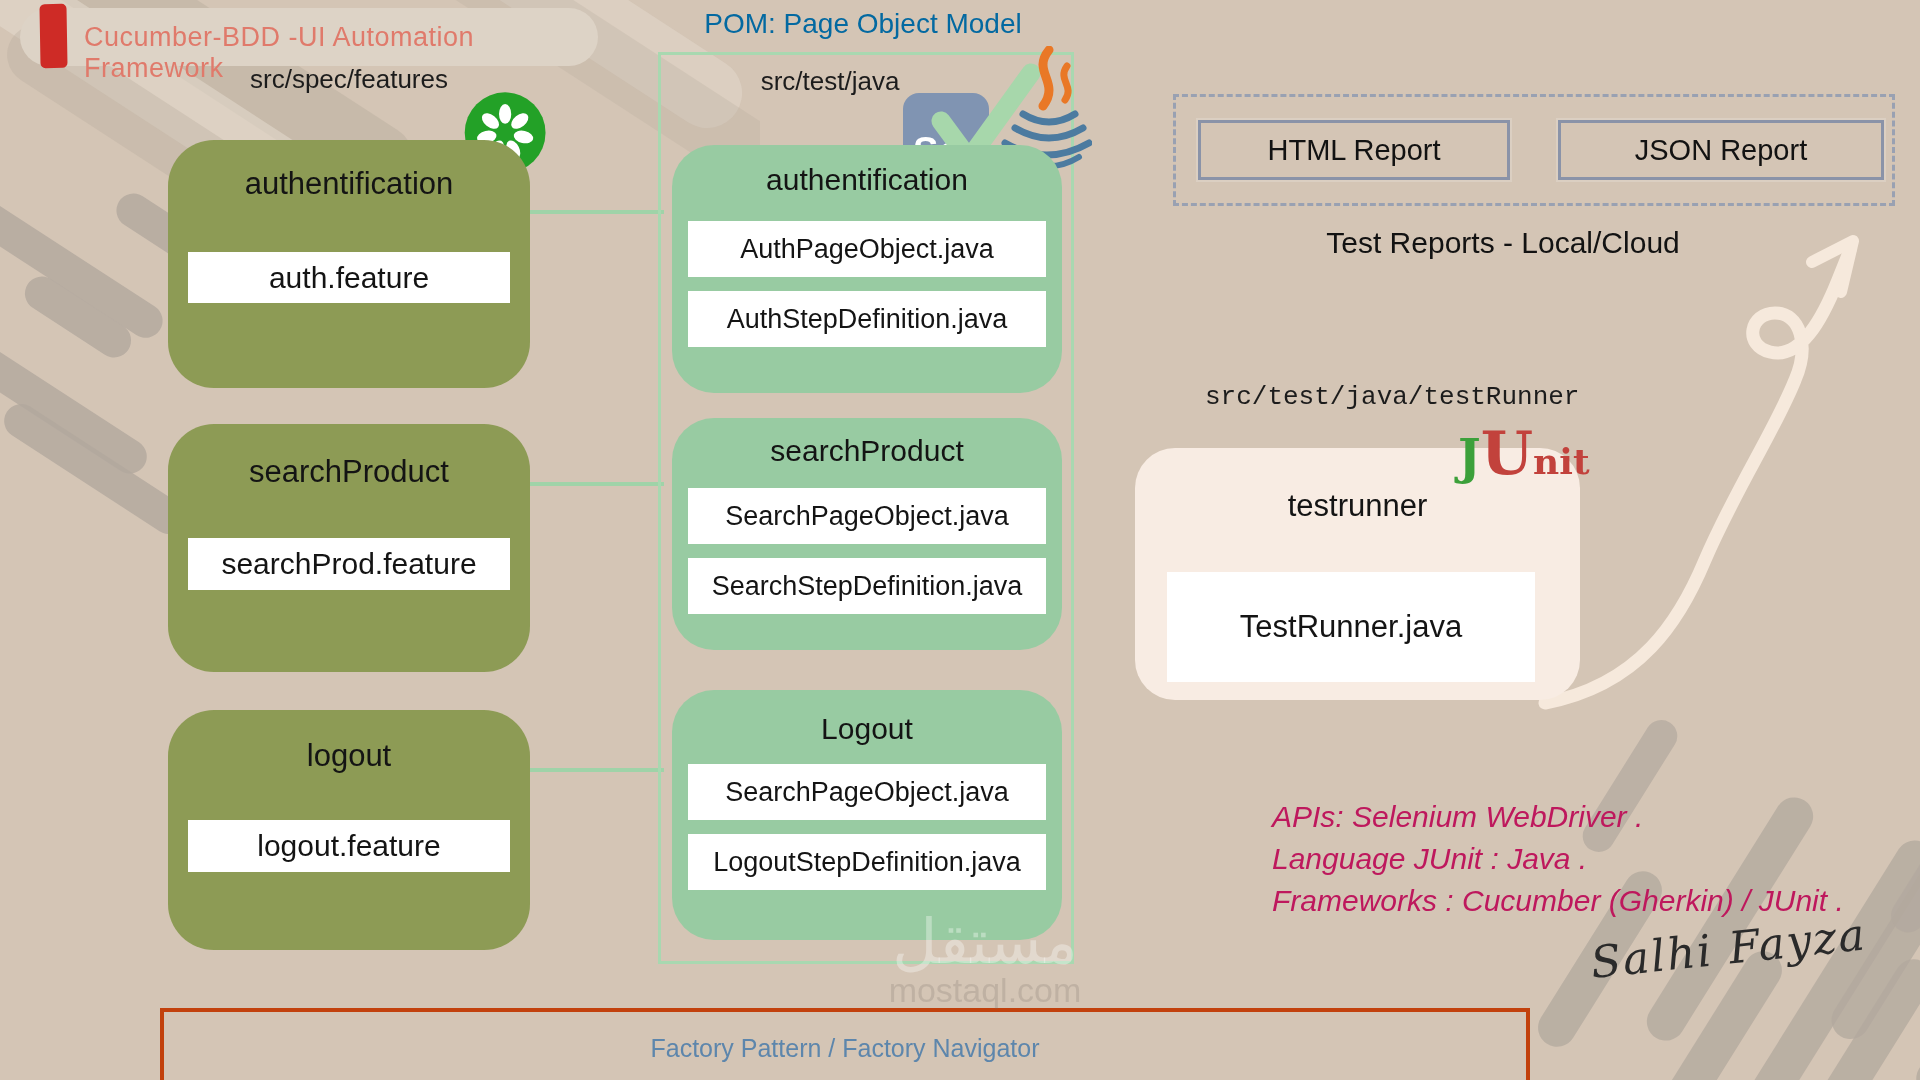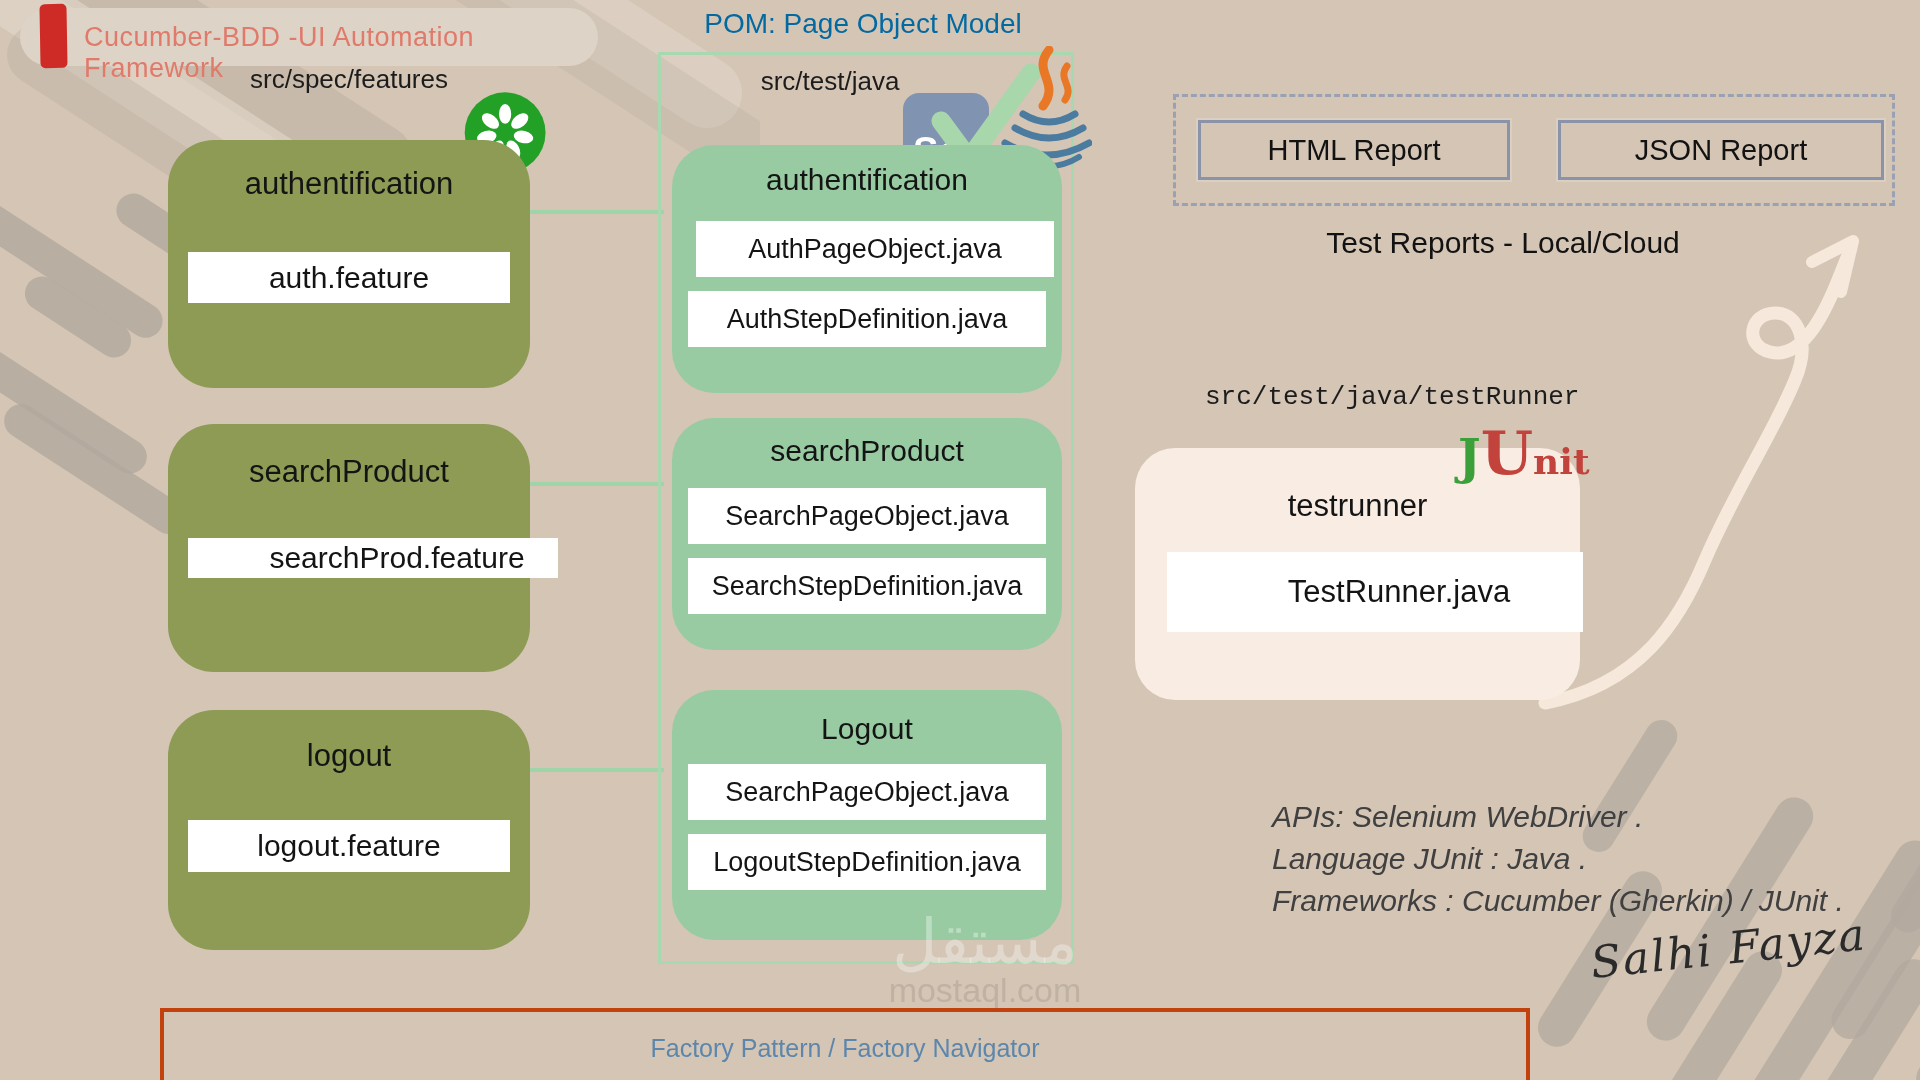--- a/index.html
+++ b/index.html
@@ -30,27 +30,27 @@
   .box-green .file-row{left:16px;width:358px;height:56px;font-size:27px;}
   .connector{position:absolute;height:4px;background:#9fd3a8;left:528px;width:136px;}
   
   .dash-box{left:1173px;top:94px;width:722px;height:112px;border:3px dashed #99a1b2;box-sizing:border-box;}
   .report-box{position:absolute;top:120px;height:60px;border:3px solid #8a93a8;box-sizing:border-box;
     display:flex;align-items:center;justify-content:center;font-size:29px;color:#121212;box-shadow:0 0 0 2px rgba(255,255,255,.18);}
   .reports-caption{left:1250px;top:226px;width:506px;text-align:center;font-size:30px;color:#121212;}
   
   .runner-box{left:1135px;top:448px;width:445px;height:252px;background:#f8ece3;border-radius:40px;}
   .runner-title{left:1135px;top:488px;width:445px;text-align:center;font-size:31px;color:#141414;}
-  .runner-file{left:1167px;top:552px;width:368px;height:80px;background:#fff;display:flex;align-items:center;justify-content:center;font-size:31px;color:#141414;padding-left:48px;}
+  .runner-file{left:1167px;top:572px;width:368px;height:110px;background:#fff;display:flex;align-items:center;justify-content:center;font-size:31px;color:#141414;}
   .junit{left:1458px;top:418px;font-family:"DejaVu Serif",serif;font-weight:bold;white-space:nowrap;}
   .junit .j{font-size:48px;color:#3ca03a;}
   .junit .u{font-size:60px;color:#c2423c;}
   .junit .nit{font-size:36px;color:#c2423c;}
   
-  .notes{left:1272px;top:796px;font-style:italic;font-size:30px;color:#404040;line-height:42px;white-space:nowrap;}
+  .notes{left:1272px;top:796px;font-style:italic;font-size:30px;color:#be185d;line-height:42px;white-space:nowrap;}
   .signature{left:1590px;top:922px;width:290px;font-family:"DejaVu Serif",serif;font-style:italic;font-size:44px;color:#2a2a2a;transform:rotate(-6deg);letter-spacing:2px;white-space:nowrap;}
   
   .factory-bar{left:160px;top:982px;width:1370px;height:80px;border:4px solid #c2410c;box-sizing:border-box;
     display:flex;align-items:center;justify-content:center;font-size:25px;color:#5d86ac;margin-top:26px;}
   
   .watermark{left:810px;top:912px;width:350px;text-align:center;pointer-events:none;}
   .wm-ar{font-size:62px;color:rgba(255,255,255,.34);line-height:60px;}
   .wm-en{font-size:34px;color:rgba(120,110,100,.22);line-height:36px;}
   .clip-tl{left:0;top:0;width:760px;height:300px;overflow:hidden;}
 </style>
@@ -114,21 +114,21 @@
   <div class="connector" style="top:482px;"></div>
   <div class="connector" style="top:768px;"></div>
 
   <div class="box-olive" style="top:140px;height:248px;">
     <div class="box-title" style="top:26px;">authentification</div>
     <div class="file-row" style="left:20px;top:112px;width:322px;height:51px;">auth.feature</div>
   </div>
 
   <div class="box-olive" style="top:424px;height:248px;">
     <div class="box-title" style="top:30px;">searchProduct</div>
-    <div class="file-row" style="left:20px;top:114px;width:322px;height:40px;padding-left:48px;">searchProd.feature</div>
+    <div class="file-row" style="left:20px;top:114px;width:322px;height:52px;">searchProd.feature</div>
   </div>
 
   <div class="box-olive" style="top:710px;height:240px;">
     <div class="box-title" style="top:28px;">logout</div>
     <div class="file-row" style="left:20px;top:110px;width:322px;height:52px;">logout.feature</div>
   </div>
 
   <div class="abs pom-heading">POM: Page Object Model</div>
   <div class="abs pom-container"></div>
   <div class="abs path-label" style="left:700px;top:66px;width:260px;text-align:center;">src/test/java</div>
@@ -144,21 +144,21 @@
     <path d="M52 4 C34 26 64 36 46 60" fill="none" stroke="#e97826" stroke-width="9" stroke-linecap="round"></path>
     <path d="M70 20 C60 34 78 40 68 54" fill="none" stroke="#e97826" stroke-width="7" stroke-linecap="round"></path>
     <path d="M26 68 q 26 16 52 0" fill="none" stroke="#4c7ba0" stroke-width="7" stroke-linecap="round"></path>
     <path d="M18 82 q 34 20 68 0" fill="none" stroke="#4c7ba0" stroke-width="7" stroke-linecap="round"></path>
     <path d="M8 97 q 42 24 84 0" fill="none" stroke="#4c7ba0" stroke-width="7" stroke-linecap="round"></path>
     <path d="M28 115 q 28 12 54 -4" fill="none" stroke="#4c7ba0" stroke-width="6" stroke-linecap="round"></path>
   </svg>
 
   <div class="box-green" style="top:145px;height:248px;">
     <div class="box-title" style="top:18px;font-size:30px;">authentification</div>
-    <div class="file-row" style="top:76px;margin-left:8px;">AuthPageObject.java</div>
+    <div class="file-row" style="top:76px;">AuthPageObject.java</div>
     <div class="file-row" style="top:146px;">AuthStepDefinition.java</div>
   </div>
 
   <div class="box-green" style="top:418px;height:232px;">
     <div class="box-title" style="top:16px;font-size:30px;">searchProduct</div>
     <div class="file-row" style="top:70px;">SearchPageObject.java</div>
     <div class="file-row" style="top:140px;">SearchStepDefinition.java</div>
   </div>
 
   <div class="box-green" style="top:690px;height:250px;">

